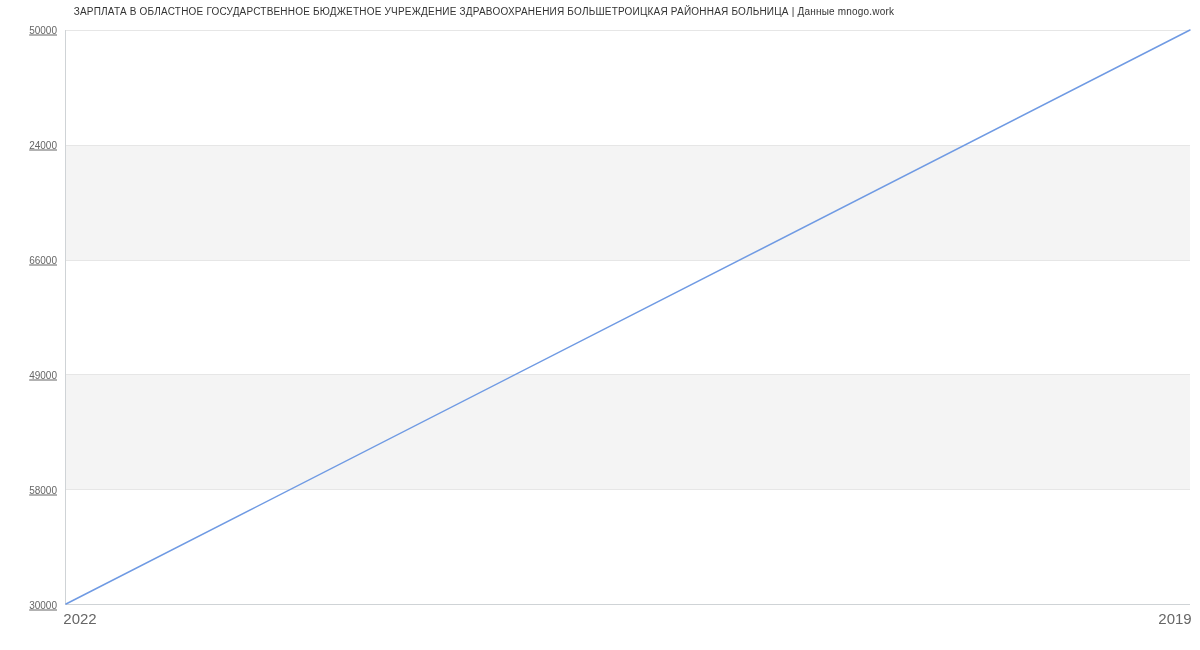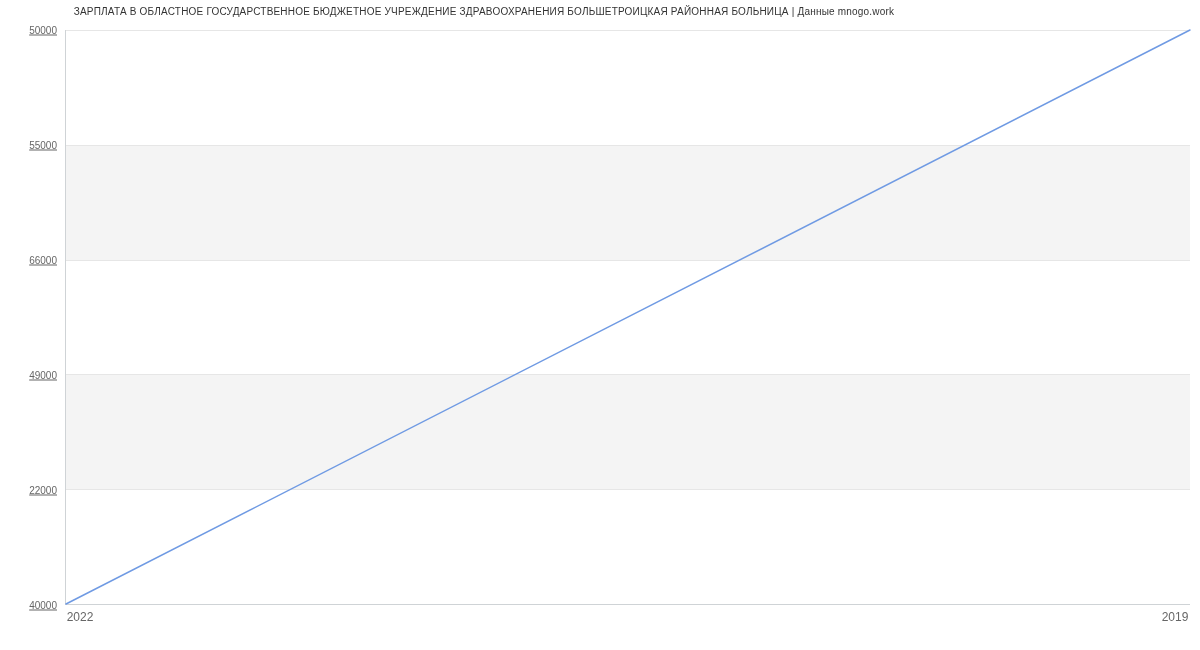--- a/index.html
+++ b/index.html
@@ -57,45 +57,45 @@
     width: 50px;
     text-align: right;
     font-size: 10px;
     color: #666666;
     transform: translateY(-50%);
     text-decoration: underline;
   }
   .xtick {
     position: absolute;
     top: 610px;
-    font-size: 12px;
+    font-size: 15px;
     color: #666666;
     transform: translateX(-50%);
   }
   svg.line-layer {
     position: absolute;
     left: 0;
     top: 0;
     width: 100%;
     height: 100%;
     overflow: visible;
   }
 </style>
 </head>
 <body>
 
 <div class="chart-wrap">
 
   <div class="title">ЗАРПЛАТА В ОБЛАСТНОЕ ГОСУДАРСТВЕННОЕ БЮДЖЕТНОЕ УЧРЕЖДЕНИЕ ЗДРАВООХРАНЕНИЯ БОЛЬШЕТРОИЦКАЯ РАЙОННАЯ БОЛЬНИЦА | Данные mnogo.work</div>
 
-  <div class="ytick" style="top:605px">40000</div>
-  <div class="ytick" style="top:490px">22000</div>
+  <div class="ytick" style="top:605px">30000</div>
+  <div class="ytick" style="top:490px">58000</div>
   <div class="ytick" style="top:375px">49000</div>
   <div class="ytick" style="top:260px">66000</div>
-  <div class="ytick" style="top:145px">55000</div>
+  <div class="ytick" style="top:145px">24000</div>
   <div class="ytick" style="top:30px">50000</div>
 
   <div class="xtick" style="left:80px">2022</div>
   <div class="xtick" style="left:1175px">2019</div>
 
   <div class="plot">
 
     <div class="band" style="top:114.8px;height:114.8px"></div>
     <div class="band" style="top:344.4px;height:114.8px"></div>
 

